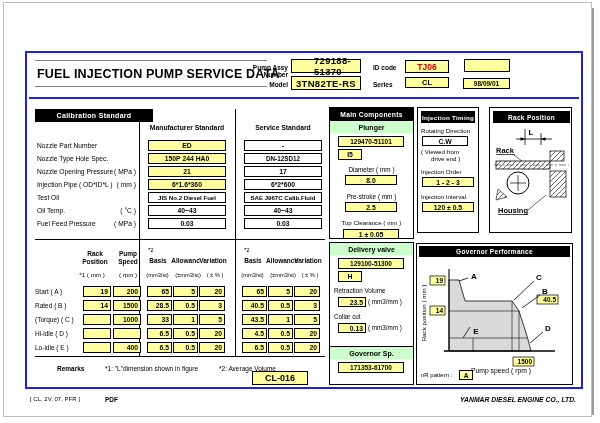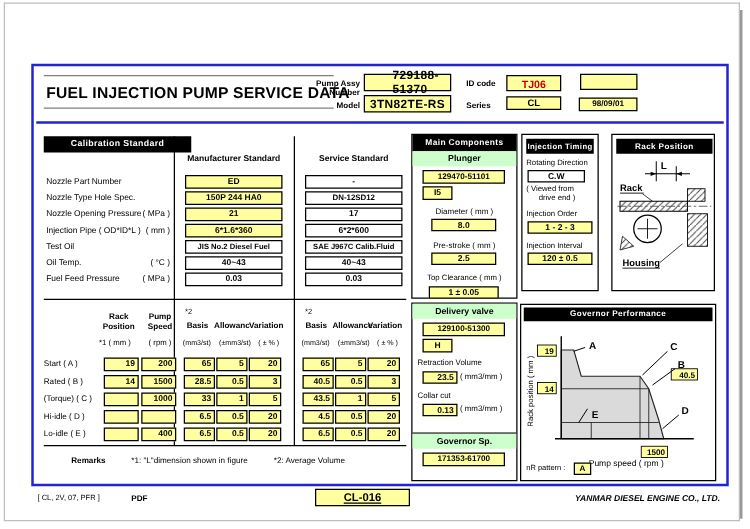--- a/index.html
+++ b/index.html
@@ -287,14 +287,14 @@
       <text x="8" y="56" transform="rotate(-90 8 56)" text-anchor="middle" font-size="6.2">Rack position ( mm )</text>
     </svg>
     <div class="lbl" style="left:4px;top:128px;font-size:6px;">nR pattern :</div>
     <div class="ybox" style="left:42px;top:126px;width:14px;height:10px;font-size:6.5px;">A</div>
   </div>
 
 </div>
 
 <div class="footer-txt" style="left:30px;top:396px;">[ CL, 2V, 07, PFR ]</div>
 <div class="footer-txt b" style="left:105px;top:396px;font-size:6.5px;">PDF</div>
-<div class="ybox" style="left:252px;top:391px;width:76px;height:14px;font-size:9px;border-width:1.5px;text-decoration:underline;">CL-016</div>
+<div class="ybox" style="left:252px;top:371px;width:56px;height:14px;font-size:9px;border-width:1.5px;">CL-016</div>
 <div class="footer-txt b" style="left:400px;top:396px;width:176px;text-align:right;font-style:italic;font-size:6.8px;">YANMAR DIESEL ENGINE CO., LTD.</div>
 
 </body></html>

